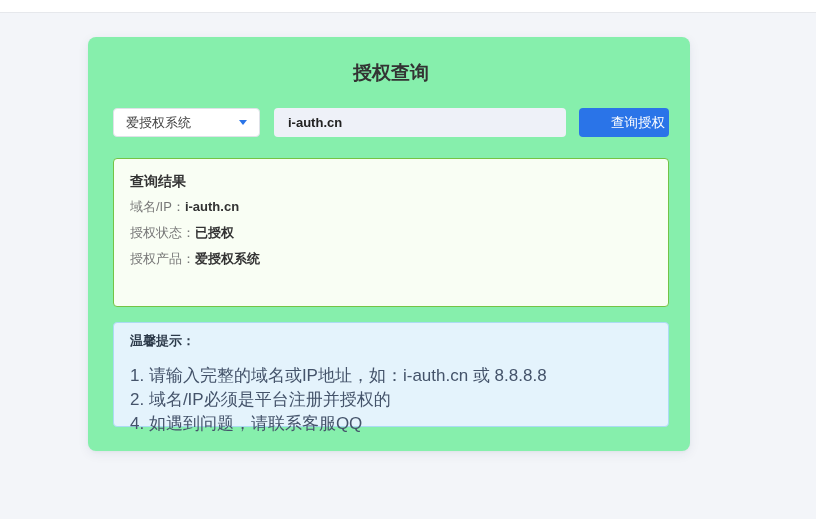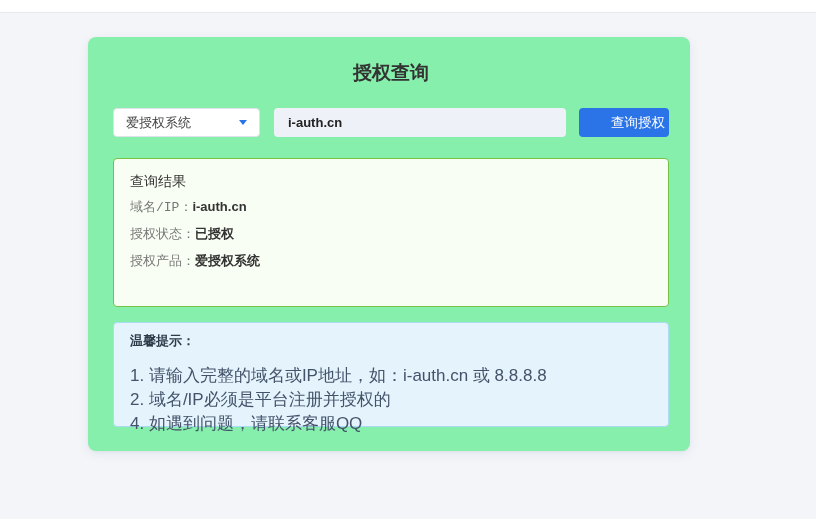--- a/index.html
+++ b/index.html
@@ -85,31 +85,31 @@
   .result-box {
     width: 556px; height: 149px;
     background: var(--success-bg, #f9fef4);
     border: 1px solid var(--success-green, #74c345);
     border-radius: 4px;
     padding: 14px 16px 15px;
     margin-bottom: 15px;
   }
   .result-heading {
     font-size: 14px;
-    font-weight: normal;
+    font-weight: bold;
     color: #333333;
     line-height: 16px;
     margin-bottom: 10px;
   }
   .result-row {
     font-size: 13px;
     line-height: 16px;
     margin-top: 10px;
   }
-  .result-label { color: #777777; font-family: Liberation Mono, monospace; }
+  .result-label { color: #777777; }
   .result-value { color: #333333; font-weight: bold; }
   .tip-box {
     width: 556px; height: 105px;
     background: var(--info-bg, #e4f3fc);
     border: 1px solid var(--info-border, #abdbf3);
     border-radius: 4px;
     padding: 10px 16px 8px;
   }
   .tip-heading {
     font-size: 13px;

